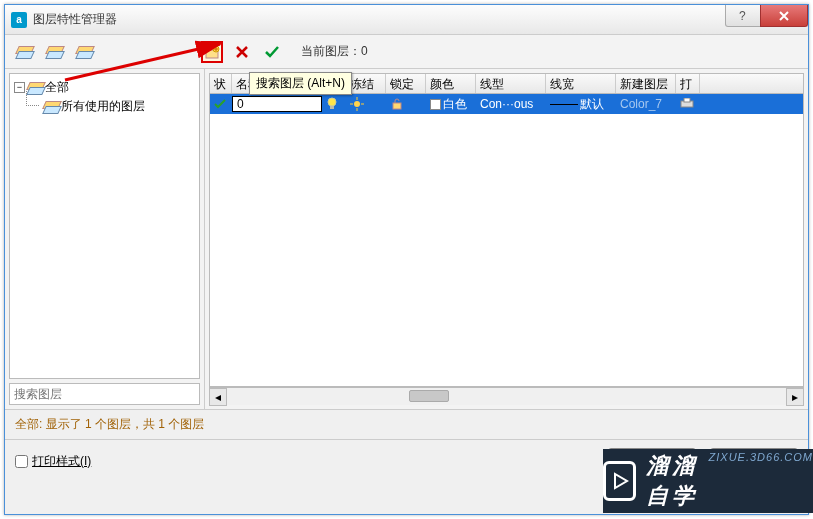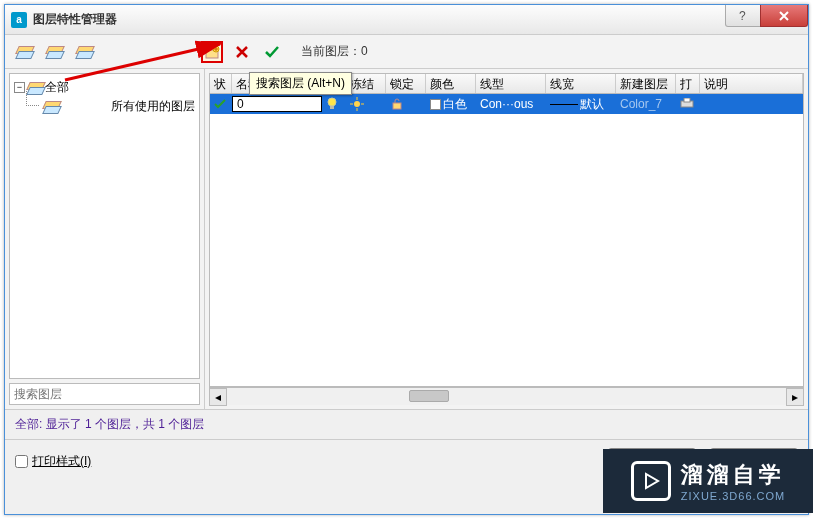--- a/index.html
+++ b/index.html
@@ -2,37 +2,37 @@
 <html><head>
 <meta charset="utf-8">
 <style>
 * { box-sizing: border-box; margin: 0; padding: 0; font-family: "Microsoft YaHei", "SimSun", sans-serif; font-size: 12px; }
 body { background: #fff; width: 813px; height: 519px; position: relative; overflow: hidden; }
 
 .window { width: 805px; height: 511px; margin: 4px; border: 1px solid #4a90d9; box-shadow: 0 0 3px rgba(0,0,0,0.3); background: #f0f0f0; position: relative; }
 
 .titlebar { height: 30px; background: linear-gradient(#fdfdfd, #e8e8e8); border-bottom: 1px solid #ccc; display: flex; align-items: center; position: relative; }
 .titlebar .appicon { width: 16px; height: 16px; margin: 0 6px; background: #0099cc; border-radius: 2px; display: inline-flex; align-items: center; justify-content: center; color: #fff; font-size: 10px; font-weight: bold; }
-.titlebar .title { flex: 1; color: #333; font-weight: bold; }
+.titlebar .title { flex: 1; color: #333; }
 .titlebar .winbtns { display: flex; height: 100%; }
 .titlebar .winbtn { width: 36px; height: 22px; display: flex; align-items: center; justify-content: center; border: 1px solid #aaa; border-top: none; margin-left: -1px; background: linear-gradient(#f8f8f8,#e0e0e0); }
 .titlebar .winbtn.help { border-radius: 0 0 0 3px; }
 .titlebar .winbtn.close { background: linear-gradient(#e87a7a,#c8403a); border-color: #a03030; border-radius: 0 0 3px 0; width: 48px; }
 .titlebar .winbtn.close svg { stroke: #fff; }
 
 .toolbar { height: 34px; border-bottom: 1px solid #ccc; display: flex; align-items: center; padding: 0 8px; gap: 8px; background: #f3f3f3; }
 .tbtn { width: 22px; height: 22px; display: inline-flex; align-items: center; justify-content: center; border: 1px solid transparent; }
 .tbtn.highlight { border: 2px solid #d00; background: #fff8e0; }
 .curlabel { margin-left: 10px; color: #333; text-align: right; }
 
 .body { display: flex; height: 340px; }
 .left { width: 200px; border-right: 1px solid #ccc; display: flex; flex-direction: column; background: #f3f3f3; }
 .tree { flex: 1; background: #fff; border: 1px solid #bbb; margin: 4px; padding: 4px; overflow: auto; }
 .tree-row { display: flex; align-items: center; gap: 3px; padding: 1px 0; }
-.tree-row.child { padding-left: 30px; position: relative; justify-content: space-between; }
+.tree-row.child { padding-left: 30px; position: relative; }
 .tree-row.child::before { content: ""; position: absolute; left: 12px; top: -6px; width: 12px; height: 14px; border-left: 1px dotted #888; border-bottom: 1px dotted #888; }
 .tree-toggle { width: 11px; height: 11px; border: 1px solid #888; display: inline-flex; align-items: center; justify-content: center; font-size: 9px; line-height: 1; background: #fff; }
 .search { margin: 0 4px 4px 4px; }
 .search input { width: 100%; height: 22px; border: 1px solid #bbb; padding: 0 4px; background: #fff; }
 
 .right { flex: 1; display: flex; flex-direction: column; background: #f3f3f3; padding: 4px; }
 .gridwrap { flex: 1; border: 1px solid #bbb; background: #fff; overflow: hidden; position: relative; }
 .gridhead { display: flex; background: linear-gradient(#fafafa,#e8e8e8); border-bottom: 1px solid #bbb; height: 20px; }
 .gh { border-right: 1px solid #ccc; padding: 2px 4px; white-space: nowrap; overflow: hidden; }
 .gridrow { display: flex; height: 20px; align-items: center; }
@@ -40,33 +40,33 @@
 .gc { border-right: 1px solid transparent; padding: 0 4px; white-space: nowrap; overflow: hidden; display: flex; align-items: center; gap: 2px; }
 .colorbox { width: 11px; height: 11px; background: #fff; border: 1px solid #888; display: inline-block; }
 .lineimg { display: inline-block; width: 28px; border-top: 1px solid #000; }
 .gridrow.sel .gh, .gridrow.sel .gc { color: #fff; }
 .hscroll { height: 18px; border-top: 1px solid #bbb; background: #f0f0f0; position: relative; }
 .hscroll .thumb { position: absolute; left: 200px; top: 2px; height: 12px; width: 40px; background: #c8c8c8; border: 1px solid #aaa; border-radius: 2px; }
 .hscroll .arrow { position: absolute; top: 0; width: 18px; height: 18px; display: flex; align-items: center; justify-content: center; border: 1px solid #bbb; background: #e8e8e8; }
 .hscroll .arrow.l { left: 0; }
 .hscroll .arrow.r { right: 0; }
 
-.status { padding: 6px 10px; border-top: 1px solid #ccc; color: #4c1d95; }
+.status { padding: 6px 10px; border-top: 1px solid #ccc; color: #a16207; }
 .footer { display: flex; align-items: center; padding: 8px 10px 14px 10px; gap: 30px; border-top: 1px solid #ccc; }
 .chk { display: flex; align-items: center; gap: 4px; }
 .chk input { width: 13px; height: 13px; }
 .btns { margin-left: auto; display: flex; gap: 14px; }
 .btn { width: 88px; height: 26px; border: 1px solid #888; background: linear-gradient(#fafafa,#e0e0e0); border-radius: 3px; }
 
 .tooltip { position: absolute; background: #ffffe1; border: 1px solid #888; padding: 2px 6px; font-size: 12px; box-shadow: 1px 1px 2px rgba(0,0,0,0.3); z-index: 100; }
 .arrow-annot { position: absolute; pointer-events: none; z-index: 50; }
 
 .watermark { position: absolute; right: 0; bottom: 6px; width: 210px; height: 64px; background: #1c2a3a; display: flex; align-items: center; justify-content: center; gap: 10px; color: #fff; }
 .watermark .logo { width: 40px; height: 40px; border: 3px solid #fff; border-radius: 6px; display: flex; align-items: center; justify-content: center; }
-.watermark .txt { display: flex; flex-direction: column; align-items: flex-start; }
+.watermark .txt { display: flex; flex-direction: row; align-items: flex-start; font-style: italic; }
 .watermark .big { font-size: 22px; letter-spacing: 4px; font-weight: bold; }
 .watermark .small { font-size: 11px; color: #7fa8d0; letter-spacing: 1px; }
 
 .layericon { width:14px; height:12px; position:relative; display:inline-block; }
 .layericon::before, .layericon::after { content:""; position:absolute; left:0; width:14px; height:6px; background:#ffd872; border:1px solid #b88; transform: skewX(-25deg); }
 .layericon::before { top:0; }
 .layericon::after { top:5px; background:#c9e8ff; border-color:#68a; }
 </style>
 </head>
 <body>
@@ -149,21 +149,20 @@
           <div class="gh" style="width:22px">状</div>
           <div class="gh" style="width:90px">名称</div>
           <div class="gh" style="width:24px">开</div>
           <div class="gh" style="width:40px">冻结</div>
           <div class="gh" style="width:40px">锁定</div>
           <div class="gh" style="width:50px">颜色</div>
           <div class="gh" style="width:70px">线型</div>
           <div class="gh" style="width:70px">线宽</div>
           <div class="gh" style="width:60px">新建图层</div>
           <div class="gh" style="width:24px">打</div>
-          <div class="gh" style="flex:1">说明</div>
         </div>
         <div class="gridrow sel">
           <div class="gc" style="width:22px">
             <svg width="12" height="12">
                 <path d="M1 6 L4 9 L11 2" stroke="#2aa02a" stroke-width="2" fill="none"></path>
               </svg>
           </div>
           <div class="gc" style="width:90px;background:#fff;color:#000;border:1px solid #000">0</div>
           <div class="gc" style="width:24px">
             <svg width="12" height="14">

